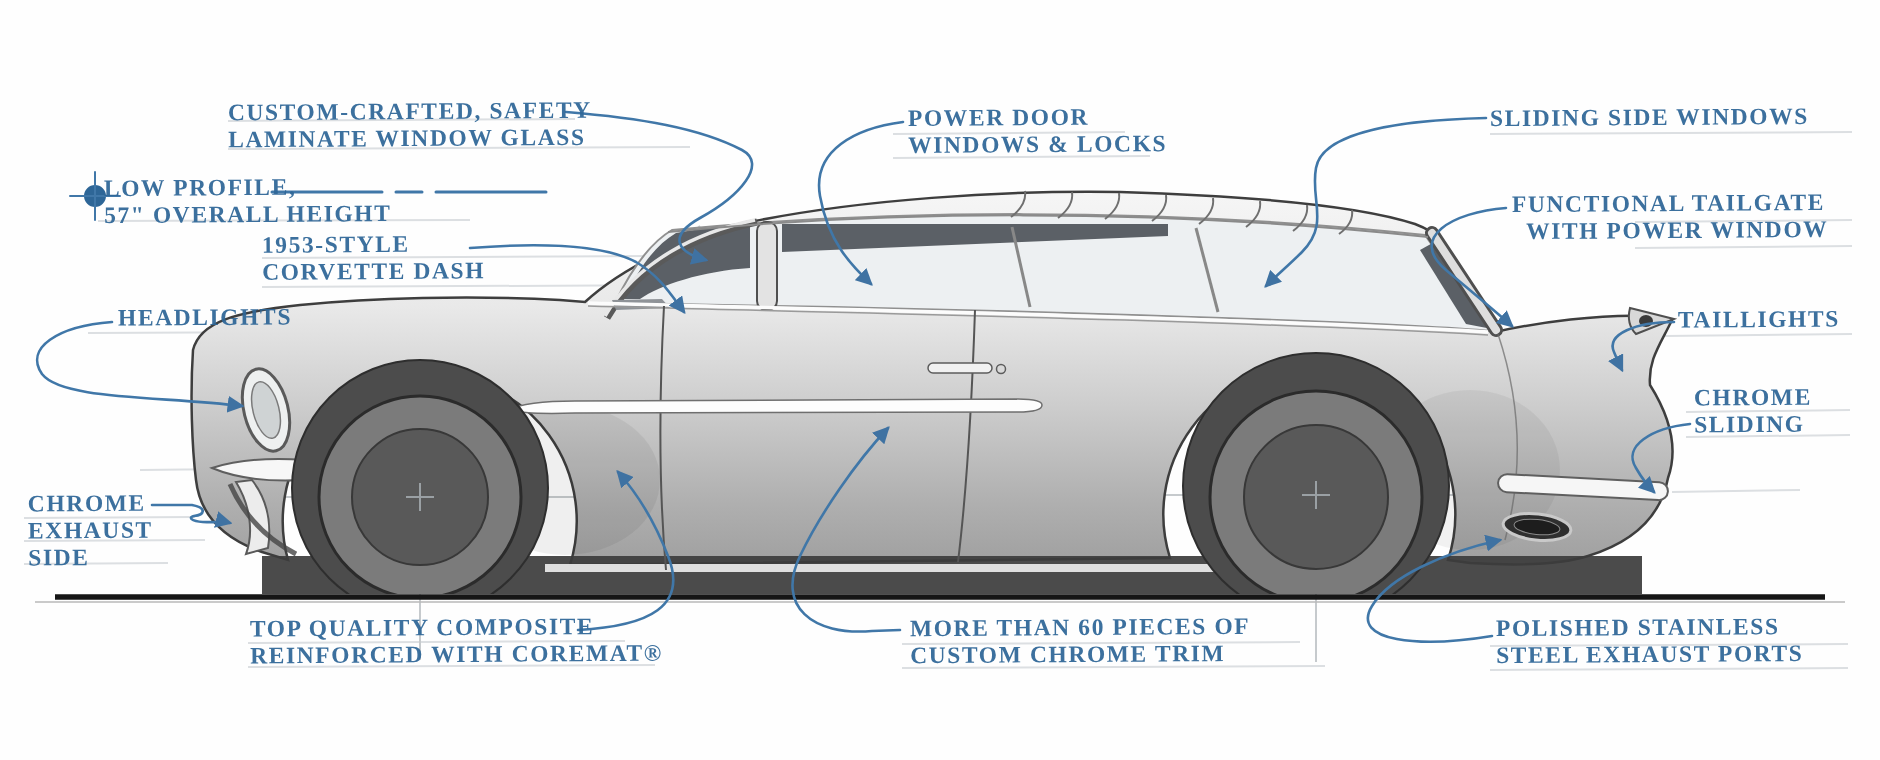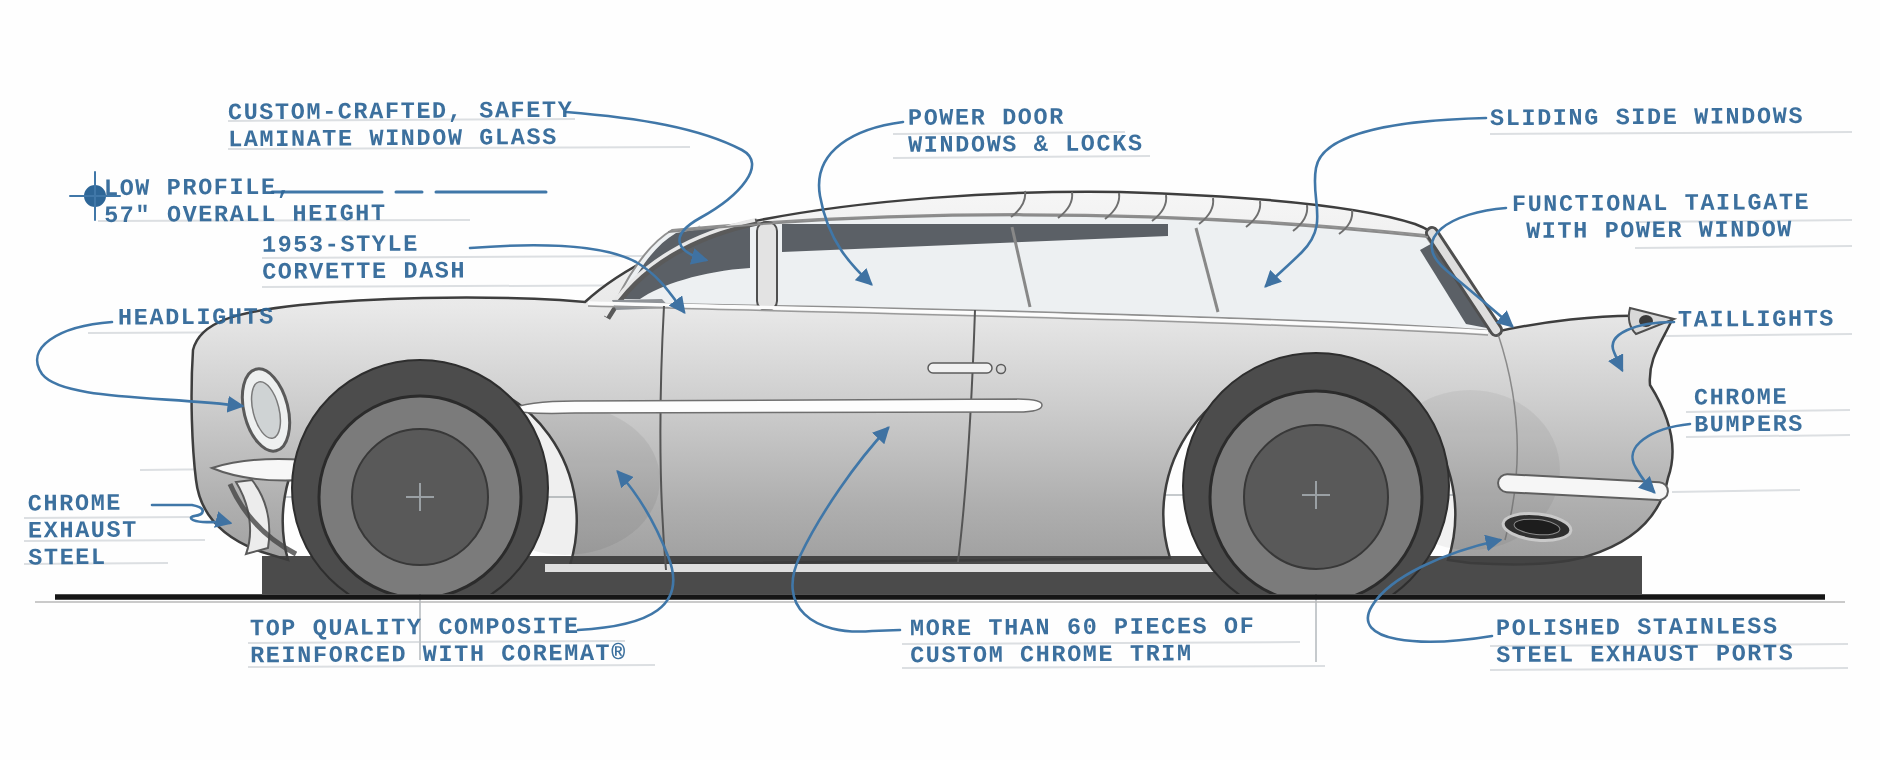--- a/index.html
+++ b/index.html
@@ -4,21 +4,21 @@
 <style>
   :root{
     --accent:#2e6697;
     --leader:#4077a8;
     --pencil:#d9dde2;
     --ink:#3a3a3a;
   }
   html,body{margin:0;padding:0;background:#fff;}
   .scene{
     position:relative;width:1880px;height:760px;background:#fefefe;overflow:hidden;
-    font-family:Liberation Mono, monospace;
+    font-family:Liberation Serif, serif;
   }
   .sketch-svg{position:absolute;left:0;top:0;}
   .label{
     position:absolute;color:var(--accent);font-weight:700;font-size:23.5px;
     letter-spacing:1.6px;line-height:27px;white-space:nowrap;opacity:.93;
     transform:rotate(-0.4deg);
   }
   .label .ln{position:relative;}
   .label .ln.indent{margin-left:14px;}
   
@@ -248,21 +248,21 @@
   <div class="label" id="lbl-corvette-dash">
     <div class="ln">1953-STYLE</div>
     <div class="ln">CORVETTE DASH</div>
   </div>
   <div class="label" id="lbl-headlights">
     <div class="ln">HEADLIGHTS</div>
   </div>
   <div class="label" id="lbl-chrome-grill">
     <div class="ln">CHROME</div>
     <div class="ln">EXHAUST</div>
-    <div class="ln">STEEL</div>
+    <div class="ln">SIDE</div>
   </div>
   <div class="label" id="lbl-composite">
     <div class="ln">TOP QUALITY COMPOSITE</div>
     <div class="ln">REINFORCED WITH COREMAT®</div>
   </div>
   <div class="label" id="lbl-chrome-trim">
     <div class="ln">MORE THAN 60 PIECES OF</div>
     <div class="ln">CUSTOM CHROME TRIM</div>
   </div>
   <div class="label" id="lbl-power-door">
@@ -274,20 +274,20 @@
   </div>
   <div class="label" id="lbl-tailgate">
     <div class="ln">FUNCTIONAL TAILGATE</div>
     <div class="ln indent">WITH POWER WINDOW</div>
   </div>
   <div class="label" id="lbl-taillights">
     <div class="ln">TAILLIGHTS</div>
   </div>
   <div class="label" id="lbl-chrome-bumpers">
     <div class="ln">CHROME</div>
-    <div class="ln">BUMPERS</div>
+    <div class="ln">SLIDING</div>
   </div>
   <div class="label" id="lbl-exhaust">
     <div class="ln">POLISHED STAINLESS</div>
     <div class="ln">STEEL EXHAUST PORTS</div>
   </div>
 
 </div>
 
 </body></html>

